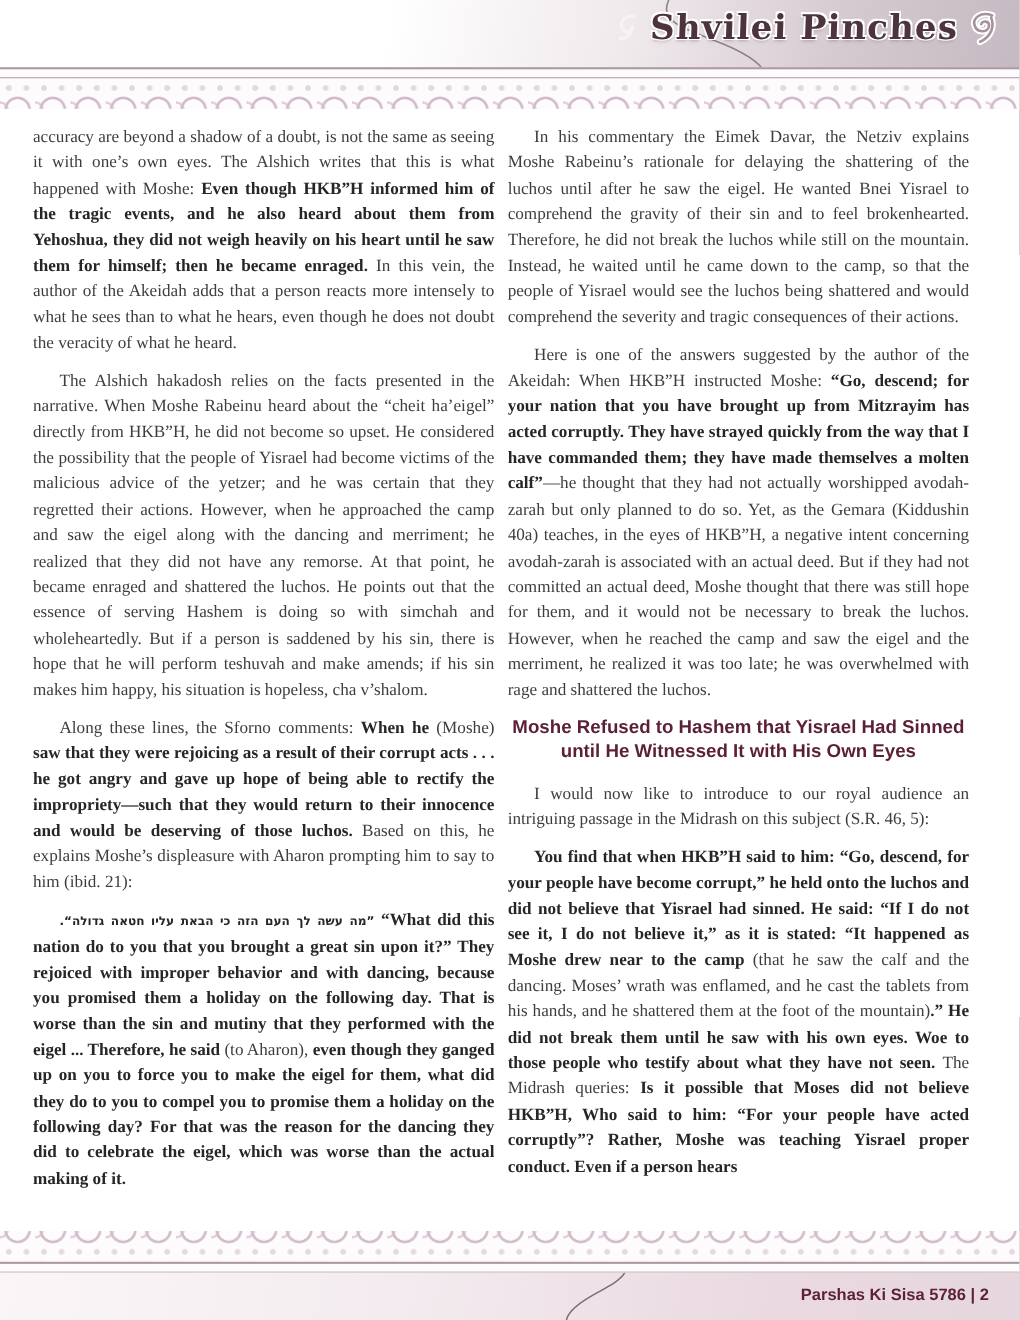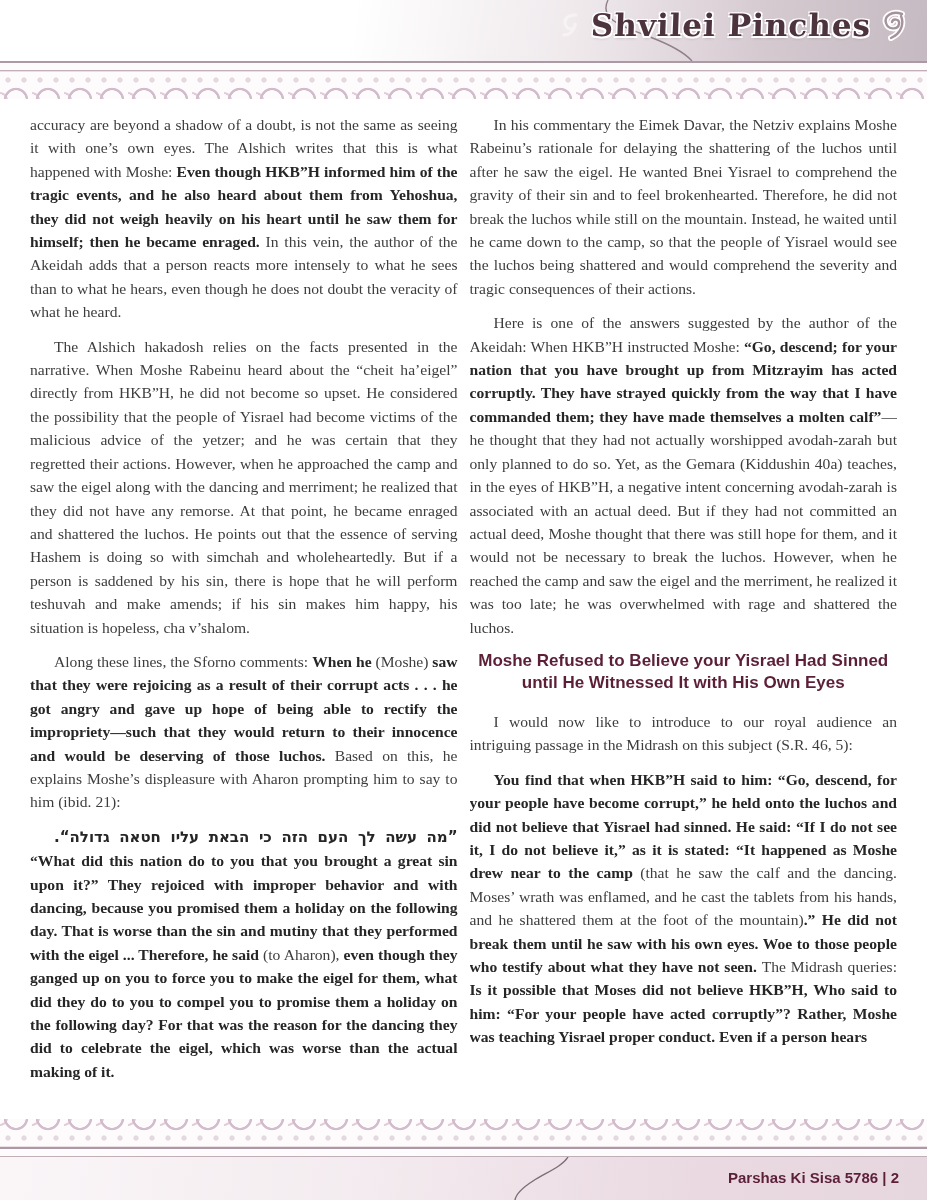--- a/index.html
+++ b/index.html
@@ -42,33 +42,33 @@
       radial-gradient(circle at 0px 29px,  rgba(253,251,252,0) 5.5px, #e0cfda 6px,  #e0cfda 7.5px,  rgba(253,251,252,0) 8.3px),
       radial-gradient(circle at 8px 9px,   #e6d8e0 2.2px, rgba(253,251,252,0) 3px),
       linear-gradient(to bottom, #eadfe5 0px, #eadfe5 1px, rgba(253,251,252,0) 1px);
     background-size:32px 28px,32px 28px,16px 18px,100% 100%;
     background-repeat:repeat-x;
   }
   .lace-flip{transform:scaleY(-1);}
   
   .content{
     display:flex;gap:12px;
-    padding:14px 30px 0 30px;
+    padding:14px 46px 0 30px;
     height:1016px;overflow:hidden;
   }
   .col{flex:1;min-width:0;overflow:hidden;}
   .para{
     margin:0 0 11px 0;
     font-size:15.6px;line-height:23.4px;
     text-align:justify;color:#3e3d3d;
     text-indent:24px;
   }
   .para.noindent{text-indent:0;}
   .para .b{font-weight:bold;color:#272626;}
-  .para .heb{font-family:"DejaVu Sans","Liberation Serif",sans-serif;font-size:15px;}
+  .para .heb{font-family:"DejaVu Sans","Liberation Serif",sans-serif;font-size:11px;}
   .section-heading{
     font-family:"Liberation Sans","DejaVu Sans",sans-serif;
     font-weight:bold;color:#5c1f38;
     font-size:17px;line-height:22px;text-align:center;
     margin:8px 4px 16px 4px;
   }
   
   .footer{position:absolute;left:0;right:0;bottom:0;}
   .footer-band{
     height:43px;position:relative;
@@ -109,21 +109,21 @@
   <div class="content">
     <div class="col">
         <p class="para noindent"><span class="">accuracy are beyond a shadow of a doubt, is not the same as seeing it with one’s own eyes.  The Alshich writes that this is what happened with Moshe: </span><span class="b">Even though HKB”H informed him of the tragic events, and he also heard about them from Yehoshua, they did not weigh heavily on his heart until he saw them for himself; then he became enraged.</span><span class=""> In this vein, the author of the Akeidah adds that a person reacts more intensely to what he sees than to what he hears, even though he does not doubt the veracity of what he heard.</span></p>
         <p class="para"><span class="">The Alshich hakadosh relies on the facts presented in the narrative.  When Moshe Rabeinu heard about the “cheit ha’eigel” directly from HKB”H, he did not become so upset. He considered the possibility that the people of Yisrael had become victims of the malicious advice of the yetzer; and he was certain that they regretted their actions.  However, when he approached the camp and saw the eigel along with the dancing and merriment; he realized that they did not have any remorse.  At that point, he became enraged and shattered the luchos.  He points out that the essence of serving Hashem is doing so with simchah and wholeheartedly.  But if a person is saddened by his sin, there is hope that he will perform teshuvah and make amends; if his sin makes him happy, his situation is hopeless, cha v’shalom.</span></p>
         <p class="para"><span class="">Along these lines, the Sforno comments: </span><span class="b">When he</span><span class=""> (Moshe) </span><span class="b">saw that they were rejoicing as a result of their corrupt acts . . . he got angry and gave up hope of being able to rectify the impropriety—such that they would return to their innocence and would be deserving of those luchos.</span><span class=""> Based on this, he explains Moshe’s displeasure with Aharon prompting him to say to him (ibid. 21):</span></p>
         <p class="para"><span class="b heb" dir="rtl">”מה עשה לך העם הזה כי הבאת עליו חטאה גדולה“.</span><span class="b">  “What did this nation do to you that you brought a great sin upon it?” They rejoiced with improper behavior and with dancing, because you promised them a holiday on the following day.  That is worse than the sin and mutiny that they performed with the eigel ... Therefore, he said </span><span class="">(to Aharon), </span><span class="b">even though they ganged up on you to force you to make the eigel for them, what did they do to you to compel you to promise them a holiday on the following day?  For that was the reason for the dancing they did to celebrate the eigel, which was worse than the actual making of it.</span></p>
       </div>
     <div class="col">
         <p class="para"><span class="">In his commentary the Eimek Davar, the Netziv explains Moshe Rabeinu’s rationale for delaying the shattering of the luchos until after he saw the eigel.  He wanted Bnei Yisrael to comprehend the gravity of their sin and to feel brokenhearted.  Therefore, he did not break the luchos while still on the mountain. Instead, he waited until he came down to the camp, so that the people of Yisrael would see the luchos being shattered and would comprehend the severity and tragic consequences of their actions.</span></p>
         <p class="para"><span class="">Here is one of the answers suggested by the author of the Akeidah: When HKB”H instructed Moshe: </span><span class="b">“Go, descend; for your nation that you have brought up from Mitzrayim has acted corruptly.  They have strayed quickly from the way that I have commanded them; they have made themselves a molten calf”</span><span class="">—he thought that they had not actually worshipped avodah-zarah but only planned to do so.  Yet, as the Gemara (Kiddushin 40a) teaches, in the eyes of HKB”H, a negative intent concerning avodah-zarah is associated with an actual deed.  But if they had not committed an actual deed, Moshe thought that there was still hope for them, and it would not be necessary to break the luchos.  However, when he reached the camp and saw the eigel and the merriment, he realized it was too late; he was overwhelmed with rage and shattered the luchos.</span></p>
-        <h2 class="section-heading">Moshe Refused to Believe your Yisrael Had Sinned until He Witnessed It with His Own Eyes</h2>
+        <h2 class="section-heading">Moshe Refused to Hashem that Yisrael Had Sinned until He Witnessed It with His Own Eyes</h2>
         <p class="para"><span class="">I would now like to introduce to our royal audience an intriguing passage in the Midrash on this subject (S.R. 46, 5):</span></p>
         <p class="para"><span class="b">You find that when HKB”H said to him: “Go, descend, for your people have become corrupt,” he held onto the luchos and did not believe that Yisrael had sinned. He said: “If I do not see it, I do not believe it,” as it is stated: “It happened as Moshe drew near to the camp </span><span class="">(that he saw the calf and the dancing. Moses’ wrath was enflamed, and he cast the tablets from his hands, and he shattered them at the foot of the mountain)</span><span class="b">.” He did not break them until he saw with his own eyes. Woe to those people who testify about what they have not seen. </span><span class="">The Midrash queries: </span><span class="b">Is it possible that Moses did not believe HKB”H, Who said to him: “For your people have acted corruptly”?  Rather, Moshe was teaching Yisrael proper conduct.  Even if a person hears</span></p>
       </div>
   </div>
 
   <div class="footer">
     <div class="lace lace-flip"></div>
     <div class="rule-double"></div>
     <div class="footer-band">
       <svg class="footer-curve" width="80" height="43" viewBox="0 0 80 43">

